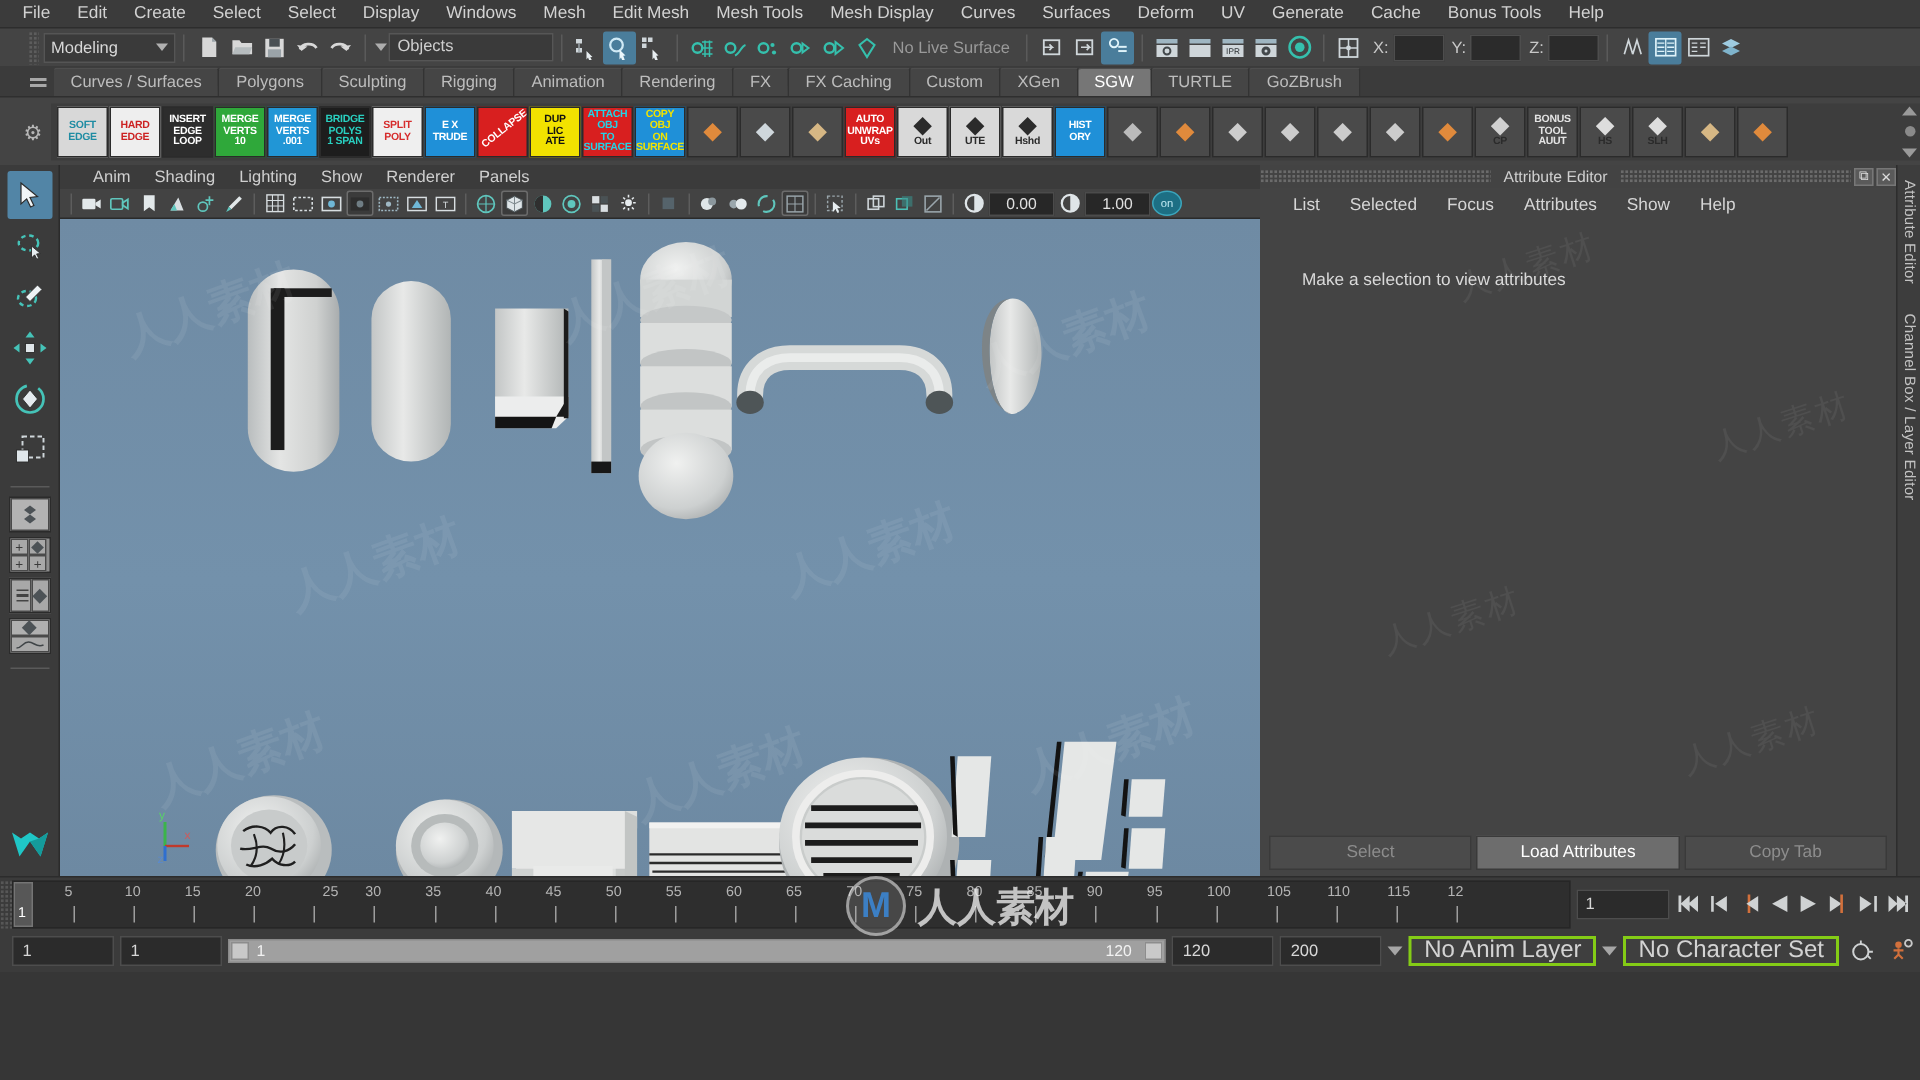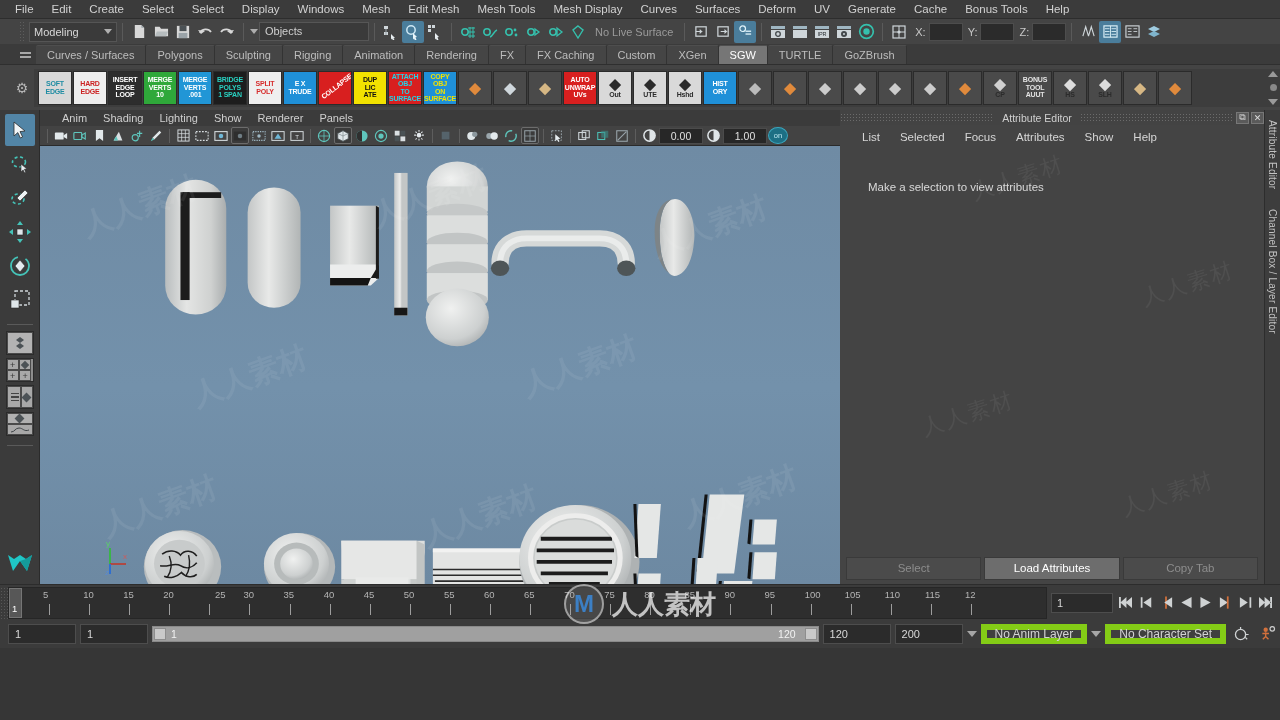--- a/index.html
+++ b/index.html
@@ -159,22 +159,22 @@
               flex:0 0 28px; padding-left:8px; gap:4px;}
   .rfield { width:68px;height:20px;background:#2b2b2b;border:1px solid #4d4d4d;
             color:#d8d8d8;font-size:11px;line-height:18px;padding-left:6px; }
   .rangetrack { flex:1; height:16px; background:#a0a0a0; position:relative;
                 border:1px solid #8a8a8a; min-width:0; }
   .rangetrack .rlbl { position:absolute; top:1px; font-size:10.5px; color:#f2f2f2;}
   .rangetrack .rhandle { position:absolute; top:1px; width:12px; height:12px;
                          background:#c9c9c9; border:1px solid #8d8d8d; }
   .caretdn { width:0;height:0;border-left:5px solid transparent;
              border-right:5px solid transparent;border-top:6px solid #a6a6a6; }
-  .dd-box { height:20px;background:#3f3f3f;border:6px solid #84cc16; color:#d3d3d3;
-            font-size:12px; line-height:18px; padding:0 8px; display:flex;
+  .dd-box { height:20px;background:#3f3f3f;border:2px solid #84cc16; color:#d3d3d3;
+            font-size:16px; line-height:18px; padding:0 8px; display:flex;
             align-items:center; }
 
   
   .cmdline { height:30px; background:#3b3b3b; display:flex; align-items:center;
              flex:0 0 30px; padding-left:8px; gap:6px; border-top:1px solid #2f2f2f;}
   .cmdlbl { font-size:11.5px; color:#d5d5d5; width:56px; padding-left:8px;}
   .cmdin { flex:1; height:20px; background:#2b2b2b; border:1px solid #4a4a4a; }
   .cmdout { width:320px; height:20px; background:#3d3d3d; border:1px solid #4a4a4a; }
 
   

